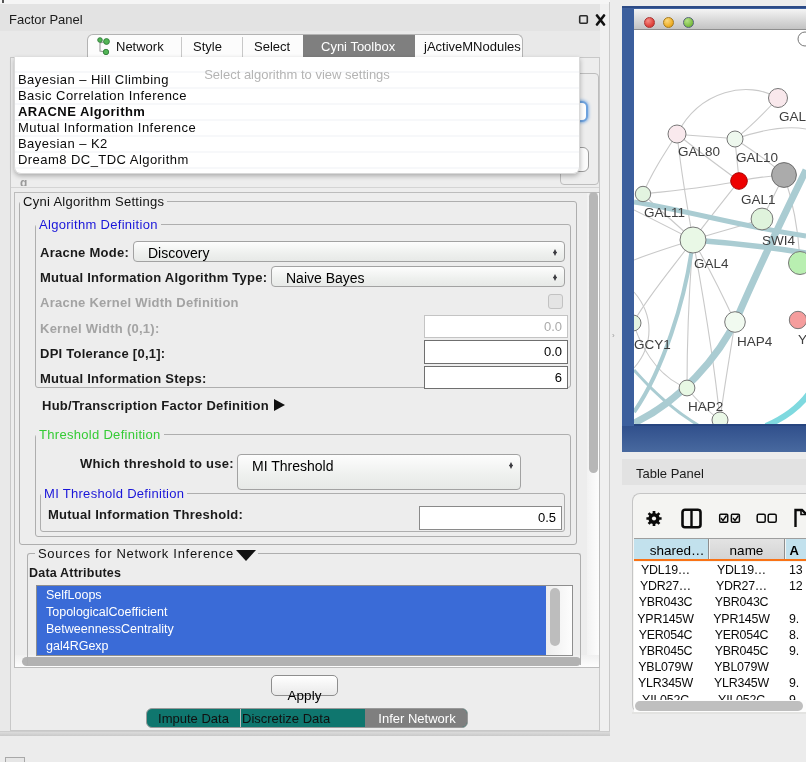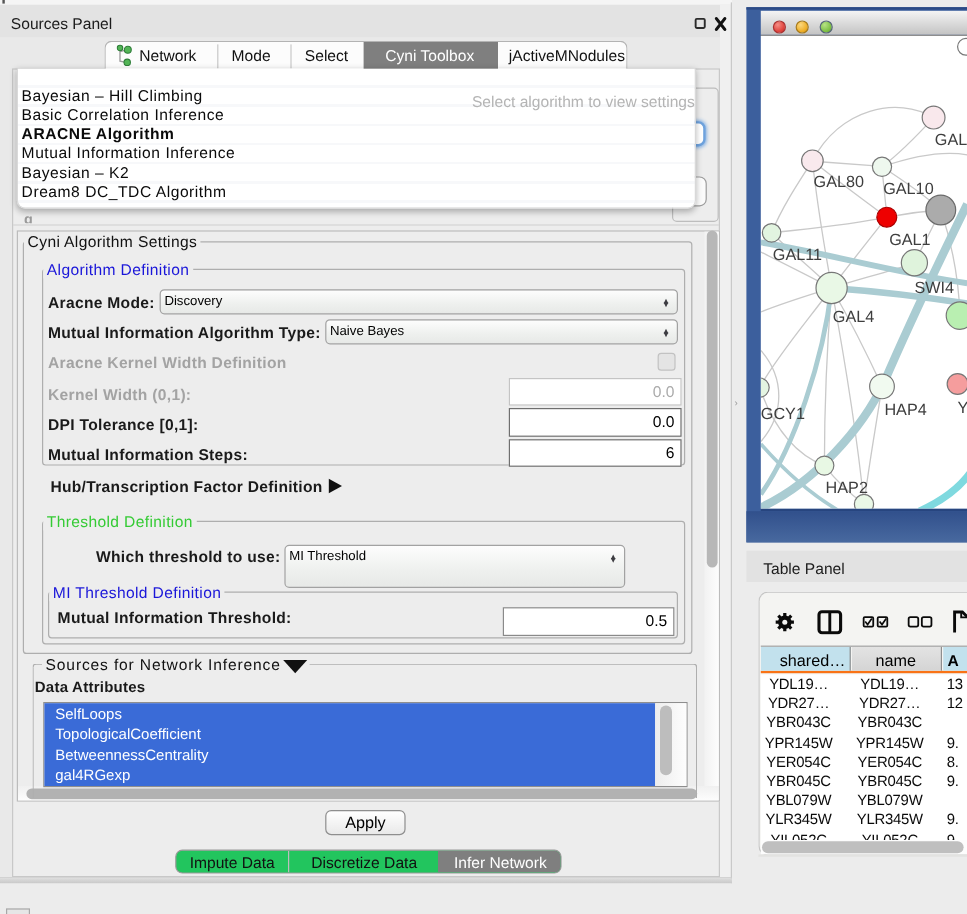--- a/index.html
+++ b/index.html
@@ -3,36 +3,36 @@
 <meta charset="utf-8">
 <style>
 *{margin:0;padding:0;box-sizing:border-box}
 html,body{width:806px;height:762px}
 body{position:relative;overflow:hidden;background:#ececec;font-family:"Liberation Sans",sans-serif}
 .a{position:absolute}
 .lab{position:absolute;font:bold 13px "Liberation Sans",sans-serif;letter-spacing:.25px;color:#1a1a1a;white-space:nowrap}
 .glab{color:#a3a3a3}
 .fld{position:absolute;background:#fff;border:1px solid #6f6f6f;font:13px "Liberation Sans",sans-serif;color:#000;text-align:right;padding:3px 5px 0 0}
 .combo{position:absolute;background:linear-gradient(#fdfdfd,#eef0ee 60%,#e7e9e7);border:1px solid #a2a2a2;border-radius:4px;font:13px "Liberation Sans",sans-serif;color:#000}
-.combo .ct{position:absolute;left:3px;top:3px;font-size:11px}
+.combo .ct{position:absolute;left:14px;top:3px;font-size:14px}
 .arr{position:absolute;right:6px;top:5px;width:5px;height:11px}
 .arr:before{content:"";position:absolute;left:0;top:0;border:2.5px solid transparent;border-bottom:4px solid #3d3d42}
 .arr:after{content:"";position:absolute;left:0;bottom:0;border:2.5px solid transparent;border-top:4px solid #3d3d42}
 .gb{position:absolute;border:1px solid #aeaeae;border-radius:3px}
 .gb>span{position:absolute;top:-8px;left:0;background:#ededed;padding:0 3px;font:13px "Liberation Sans",sans-serif;letter-spacing:.3px;white-space:nowrap}
 .tabtxt{font:13px "Liberation Sans",sans-serif;color:#111}
 </style>
 </head>
 <body>
 
 <div class="a" style="left:0;top:0;width:610px;height:736px;background:#e9e9e9"></div>
 <div class="a" style="left:0;top:0;width:610px;height:4px;background:#f5f5f5"></div>
 <div class="a" style="left:2px;top:0;width:2px;height:3px;background:#555"></div>
 <div class="a" style="left:0;top:4px;width:610px;height:27px;background:#e3e3e3"></div>
-<div class="a" style="left:9px;top:12px;font:13px 'Liberation Sans',sans-serif;color:#1c1c1c">Sources Panel</div>
+<div class="a" style="left:9px;top:12px;font:13px 'Liberation Sans',sans-serif;color:#1c1c1c">Factor Panel</div>
 
 <svg class="a" style="left:578px;top:14px;z-index:6" width="30" height="12" viewBox="0 0 30 12">
 <rect x="1.7" y="1.7" width="7.6" height="7.6" fill="none" stroke="#2b2b2b" stroke-width="1.6" rx="1"></rect>
 <path d="M19 1.5 L26 10.5 M26 1.5 L19 10.5" stroke="#111" stroke-width="2.6" stroke-linecap="round"></path>
 </svg>
 
 <div class="a" style="left:600px;top:4px;width:9px;height:728px;background:#f0f0f0"></div>
 <div class="a" style="left:609px;top:2px;width:1px;height:734px;background:#c9c9c9"></div>
 
 <div class="a" style="left:0;top:731px;width:610px;height:1px;background:#cdcdcd"></div>
@@ -102,47 +102,47 @@
 <div class="a" style="left:236px;top:550px;width:0;height:0;border:10px solid transparent;border-top:11px solid #111"></div>
 <div class="lab" style="left:29px;top:566px;font-size:12.5px;letter-spacing:.2px">Data Attributes</div>
 
 <div class="a" style="left:36px;top:585px;width:537px;height:71px;border:1px solid #8e8e8e;background:#fff">
 <div class="a" style="left:0;top:0;width:509px;height:69px;background:#3a6bd7"></div>
 <div class="a" style="left:509px;top:0;width:26px;height:69px;background:linear-gradient(90deg,#ededed,#fdfdfd)"></div>
 <div class="a" style="left:513px;top:2px;width:10px;height:58px;background:#bdbdbd;border-radius:5px"></div>
 <div style="position:absolute;left:9px;top:1px;font:12.5px 'Liberation Sans',sans-serif;color:#fff;line-height:17px">SelfLoops<br>TopologicalCoefficient<br>BetweennessCentrality<br>gal4RGexp</div>
 </div>
 
-<div class="a" style="left:271px;top:675px;width:67px;height:21px;border:1px solid #8e8e8e;border-radius:5px;background:linear-gradient(#ffffff,#e9e9e9);text-align:center;font:13.5px 'Liberation Sans',sans-serif;color:#000;padding-top:2px">Apply</div>
-
-<div class="a" style="left:146px;top:708px;width:322px;height:20px;border:1px solid #9a9a9a;border-radius:6px;background:#22c55e;overflow:hidden">
+<div class="a" style="left:271px;top:675px;width:67px;height:21px;border:1px solid #8e8e8e;border-radius:5px;background:linear-gradient(#ffffff,#e9e9e9);text-align:center;font:13.5px 'Liberation Sans',sans-serif;color:#000;padding-top:12px">Apply</div>
+
+<div class="a" style="left:146px;top:708px;width:322px;height:20px;border:1px solid #9a9a9a;border-radius:6px;background:#0f766e;overflow:hidden">
 <div class="a tabtxt" style="left:0;top:0;width:94px;height:18px;text-align:center;padding-top:2px;border-right:1px solid #bdbdbd">Impute Data</div>
-<div class="a tabtxt" style="left:95px;top:0;width:123px;height:18px;text-align:center;padding-top:2px">Discretize Data</div>
+<div class="a tabtxt" style="left:95px;top:0;width:123px;height:18px;text-align:left;padding-top:2px">Discretize Data</div>
 <div class="a tabtxt" style="left:218px;top:0;width:104px;height:18px;text-align:center;padding-top:2px;background:#7f7f7f;color:#fff">Infer Network</div>
 </div>
 
 <div class="a" style="left:87px;top:34px;width:436px;height:24px;border:1px solid #b3b3b3;border-bottom:none;border-radius:6px 6px 0 0;background:#fcfcfc;overflow:hidden">
 <svg class="a" style="left:9px;top:1px" width="16" height="19" viewBox="0 0 16 19">
 <path d="M3 4 L3 15 L8 16 M3 7 L8.5 5.5" stroke="#9a9a9a" stroke-width="1.1" fill="none"></path>
 <circle cx="3" cy="4" r="2.3" fill="#53b556" stroke="#2f7d39" stroke-width="0.9"></circle>
 <circle cx="9.5" cy="5.5" r="2.9" fill="#53b556" stroke="#2f7d39" stroke-width="0.9"></circle>
 <circle cx="9" cy="16" r="2.7" fill="#53b556" stroke="#2f7d39" stroke-width="0.9"></circle>
 </svg>
 <div class="a tabtxt" style="left:28px;top:4px">Network</div>
 <div class="a" style="left:93px;top:2px;width:1px;height:20px;background:#c8c8c8"></div>
-<div class="a tabtxt" style="left:105px;top:4px">Mode</div>
+<div class="a tabtxt" style="left:105px;top:4px">Style</div>
 <div class="a" style="left:154px;top:2px;width:1px;height:20px;background:#c8c8c8"></div>
 <div class="a tabtxt" style="left:166px;top:4px">Select</div>
 <div class="a" style="left:215px;top:-1px;width:112px;height:25px;background:#7f7f7f"></div>
 <div class="a tabtxt" style="left:233px;top:4px;color:#fff">Cyni Toolbox</div>
 <div class="a tabtxt" style="left:336px;top:4px">jActiveMNodules</div>
 </div>
 
 <div class="a" style="left:14px;top:57px;width:566px;height:117px;background:repeating-linear-gradient(#ffffff 0,#ffffff 14px,#f7f8fa 14px,#f7f8fa 16px);border:1px solid #d9d9d9;border-top:none;border-radius:0 0 7px 7px;box-shadow:0 2px 5px rgba(0,0,0,.28)">
-<div class="a" style="left:0;top:20px;width:100%;text-align:right;font:13px 'Liberation Sans',sans-serif;color:#b4b4b4">Select algorithm to view settings</div>
+<div class="a" style="left:0;top:10px;width:100%;text-align:center;font:13px 'Liberation Sans',sans-serif;color:#b4b4b4">Select algorithm to view settings</div>
 <div class="a" style="left:3px;top:15px;font:13px 'Liberation Sans',sans-serif;letter-spacing:.45px;color:#0a0a0a;line-height:16px;white-space:nowrap">Bayesian – Hill Climbing<br>Basic Correlation Inference<br><b>ARACNE Algorithm</b><br>Mutual Information Inference<br>Bayesian – K2<br>Dream8 DC_TDC Algorithm</div>
 </div>
 
 <div class="a" style="left:612px;top:331px;width:4px;height:8px;font:8px 'Liberation Sans',sans-serif;color:#9a9a9a">›</div>
 
 <div class="a" style="left:622px;top:6px;width:184px;height:446px;background:#3c5f9d">
 <div class="a" style="left:0;top:0;width:184px;height:2px;background:#2c4a85"></div>
 <div class="a" style="left:12px;top:3px;width:172px;height:21px;background:linear-gradient(#f4f4f4,#d9d9d9 55%,#c3c3c3);border-bottom:1px solid #8e8e8e"></div>
 <div class="a" style="left:22px;top:11px;width:11px;height:11px;border-radius:50%;background:radial-gradient(circle at 35% 30%,#f58e86,#df423b 65%,#c03430);border:0.5px solid #a33" ;=""></div>
 <div class="a" style="left:41px;top:11px;width:11px;height:11px;border-radius:50%;background:radial-gradient(circle at 35% 30%,#fbd87f,#eeae26 65%,#cd9020);border:0.5px solid #a77b1c"></div>

